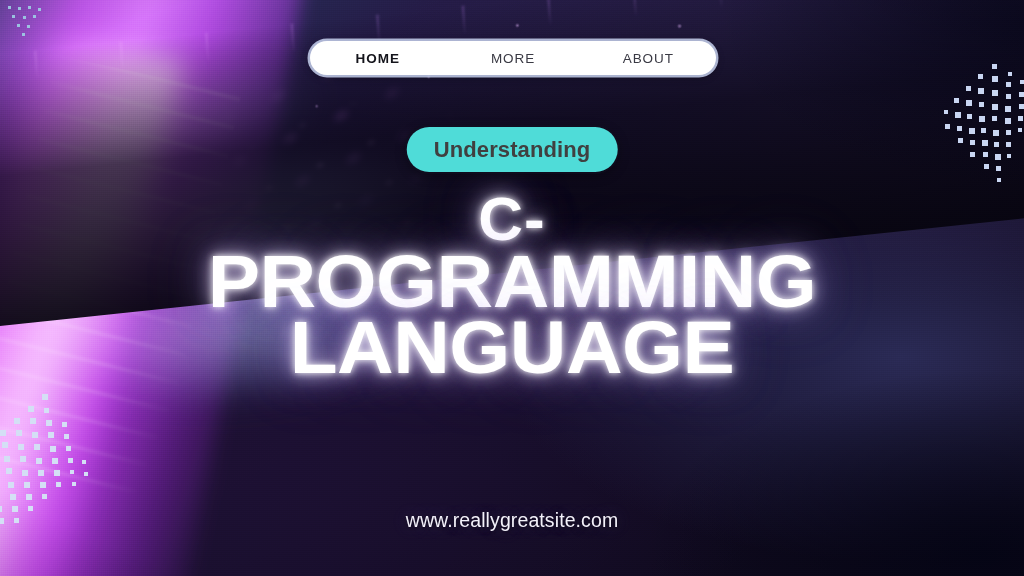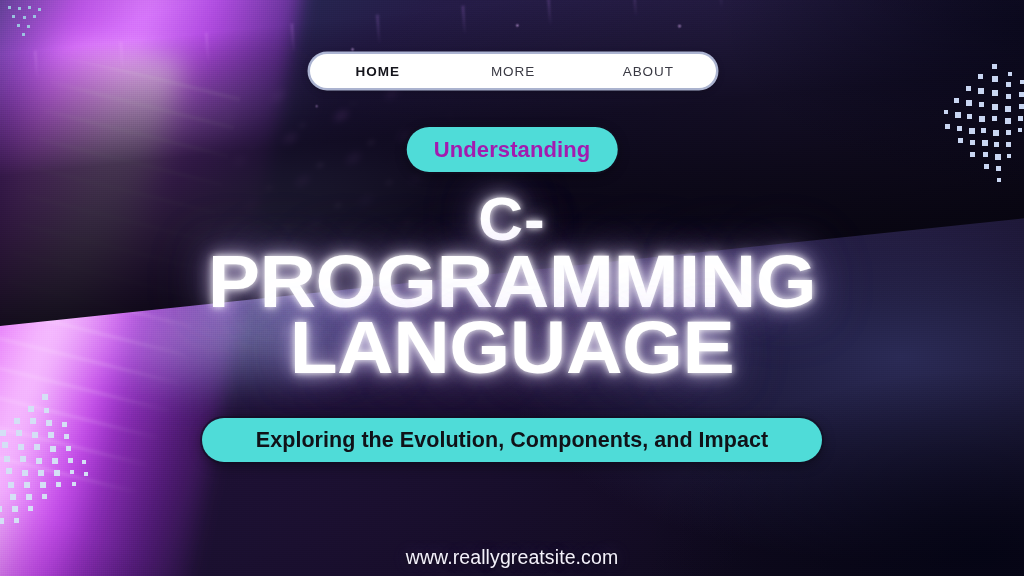--- a/index.html
+++ b/index.html
@@ -216,21 +216,21 @@
   .dots { position: absolute; }
   .dots svg { display: block; }
 
   .dots-tr { right: -4px; top: 58px; }
   .dots-bl { left: -42px; bottom: 42px; }
   .dots-tl { left: 6px; top: 4px; }
 
   
   .nav {
     position: absolute;
-    left: 310px; top: 54px;
+    left: 310px; top: 41px;
     width: 406px; height: 34px;
     background: #ffffff;
     border-radius: 17px;
     display: flex;
     align-items: center;
     box-shadow: 0 0 0 2.5px rgba(205,216,245,0.82), 0 2px 9px rgba(0,0,0,0.30);
     z-index: 6;
   }
   .nav-item {
     flex: 1;
@@ -251,21 +251,21 @@
     transform: translateX(-50%);
     height: 45px;
     padding: 0 27px;
     background: #4fdcd8;
     border-radius: 23px;
     display: flex;
     align-items: center;
     justify-content: center;
     font-size: 22px;
     font-weight: 700;
-    color: #a21caf;
+    color: #404040;
     letter-spacing: 0.1px;
     box-shadow: 0 0 0 2px rgba(18,16,34,0.55), 0 3px 12px rgba(0,0,0,0.35);
     z-index: 6;
     white-space: nowrap;
   }
 
   
   .title-block {
     position: absolute;
     left: 0; right: 0; top: 190px;
@@ -314,21 +314,20 @@
   .site-url {
     position: absolute;
     left: 0; right: 0; top: 509px;
     text-align: center;
     color: #f3f1fa;
     font-size: 19.5px;
     font-weight: 400;
     letter-spacing: 0.1px;
     text-shadow: 0 1px 7px rgba(0,0,0,0.75), 0 0 16px rgba(180,160,255,0.30);
     z-index: 6;
-    margin-top: 37px;
   }
 </style>
 </head>
 <body>
 
 <div class="poster">
 
   <div class="bg-layer bg-base"></div>
   <div class="bg-layer bg-keys-left"></div>
   <div class="bg-layer bg-keys-left2"></div>
@@ -482,17 +481,16 @@
   </nav>
 
   <div class="badge">Understanding</div>
 
   <div class="title-block">
     <span class="title-line title-c">C-</span>
     <span class="title-line title-prog">PROGRAMMING</span>
     <span class="title-line title-lang">LANGUAGE</span>
   </div>
 
-  <div class="subtitle">Exploring the Evolution, Components, and Impact</div>
 
   <div class="site-url">www.reallygreatsite.com</div>
 
 </div>
 
 </body></html>

